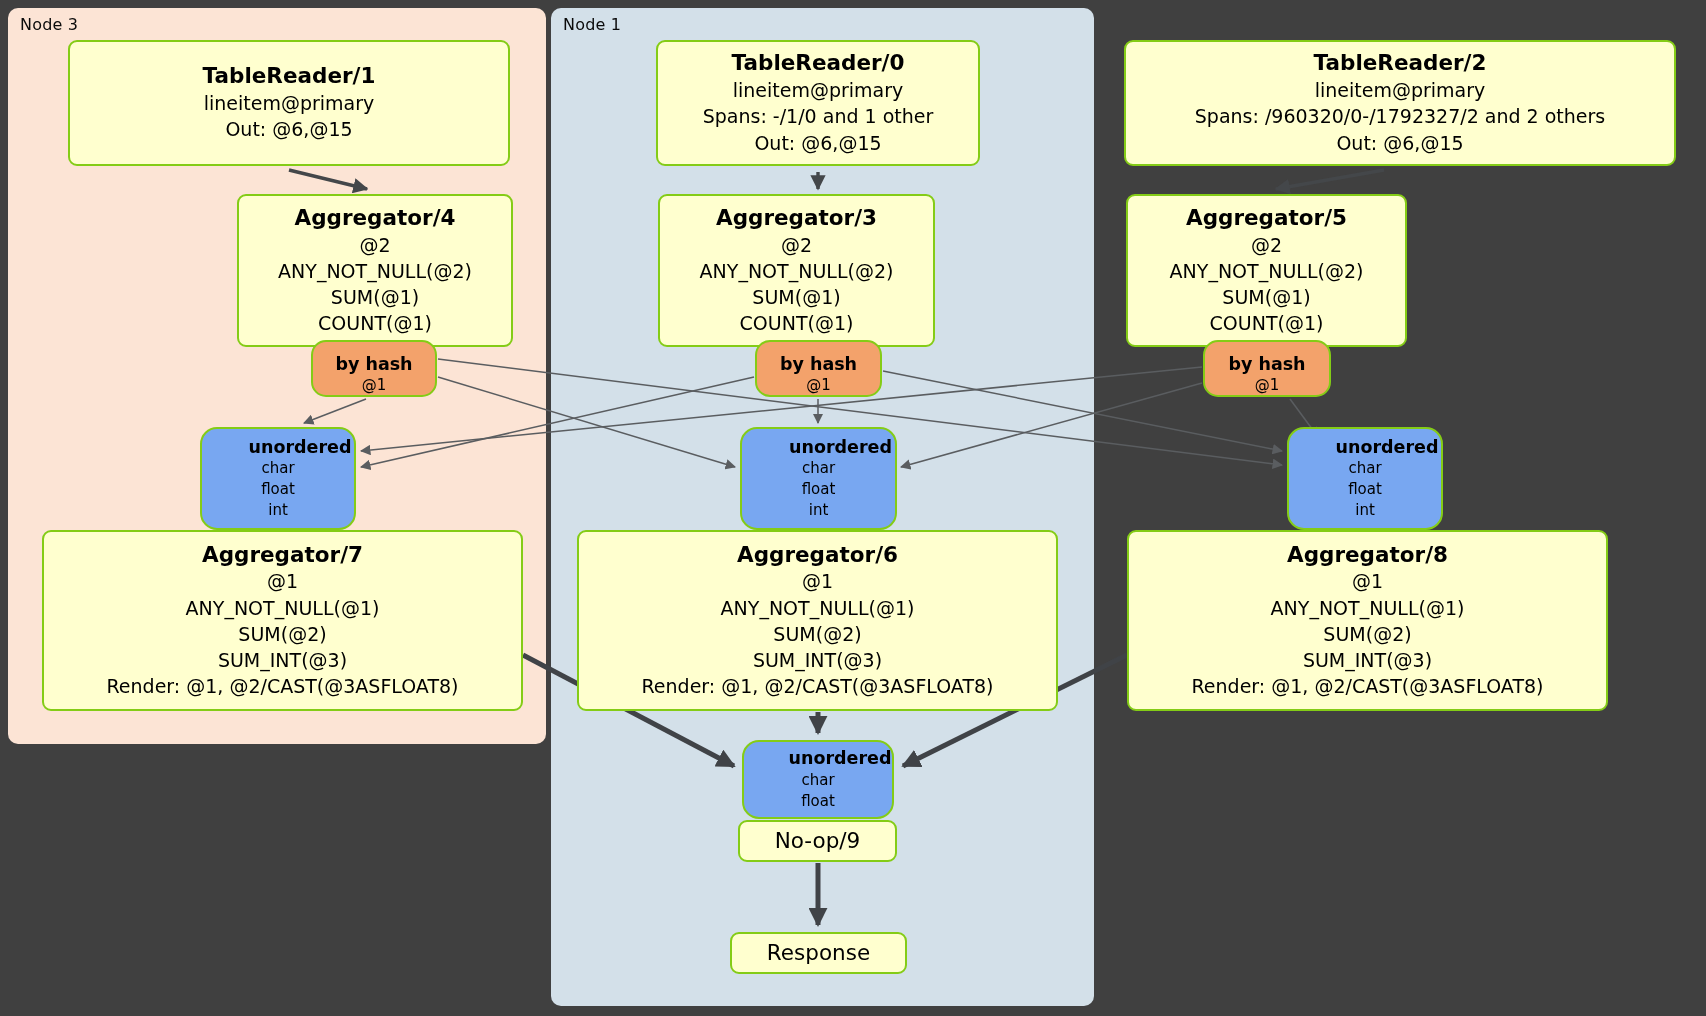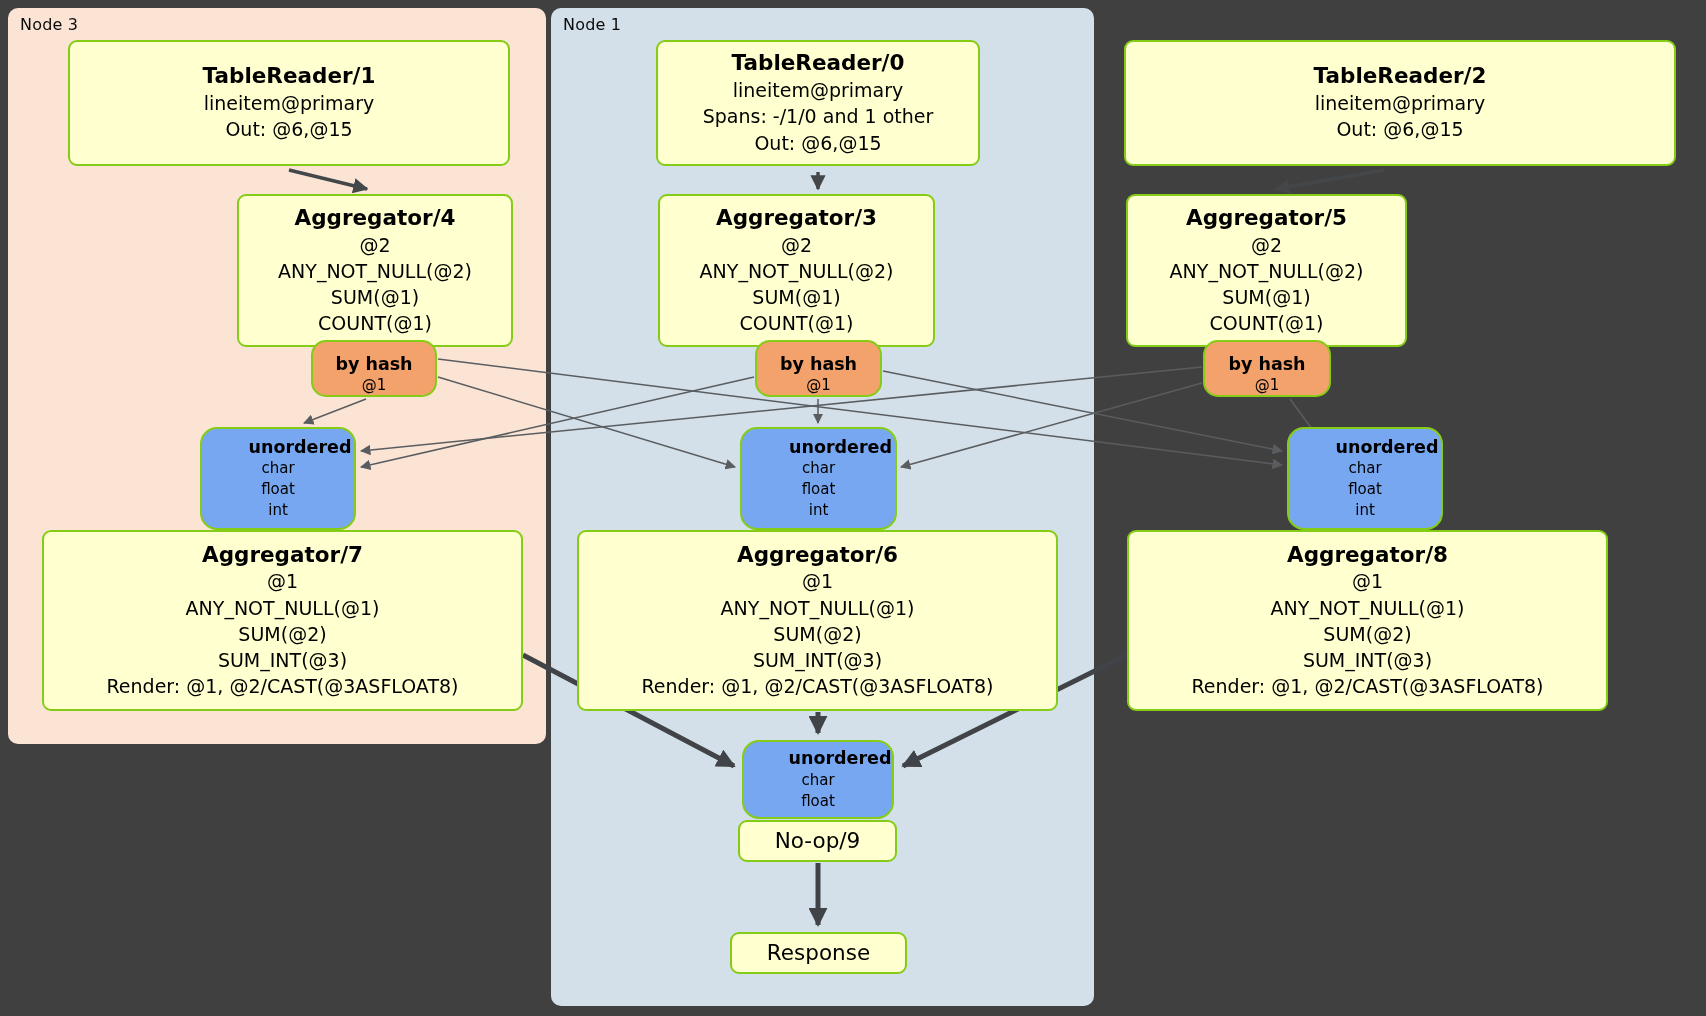--- a/index.html
+++ b/index.html
@@ -147,20 +147,21 @@
     <div class="line">@1</div>
     <div class="line">ANY_NOT_NULL(@1)</div>
     <div class="line">SUM(@2)</div>
     <div class="line">SUM_INT(@3)</div>
     <div class="line">Render: @1, @2/CAST(@3ASFLOAT8)</div>
   </div>
 
   <div class="box proc" style="left:1124px;top:40px;width:552px;height:126px">
     <div class="title">TableReader/2</div>
     <div class="line">lineitem@primary</div>
+    <div class="line">Spans: /960320/0-/1792327/2 and 2 others</div>
     <div class="line">Out: @6,@15</div>
   </div>
 
   <div class="box proc" style="left:1126px;top:194px;width:281px;height:153px">
     <div class="title">Aggregator/5</div>
     <div class="line">@2</div>
     <div class="line">ANY_NOT_NULL(@2)</div>
     <div class="line">SUM(@1)</div>
     <div class="line">COUNT(@1)</div>
   </div>

